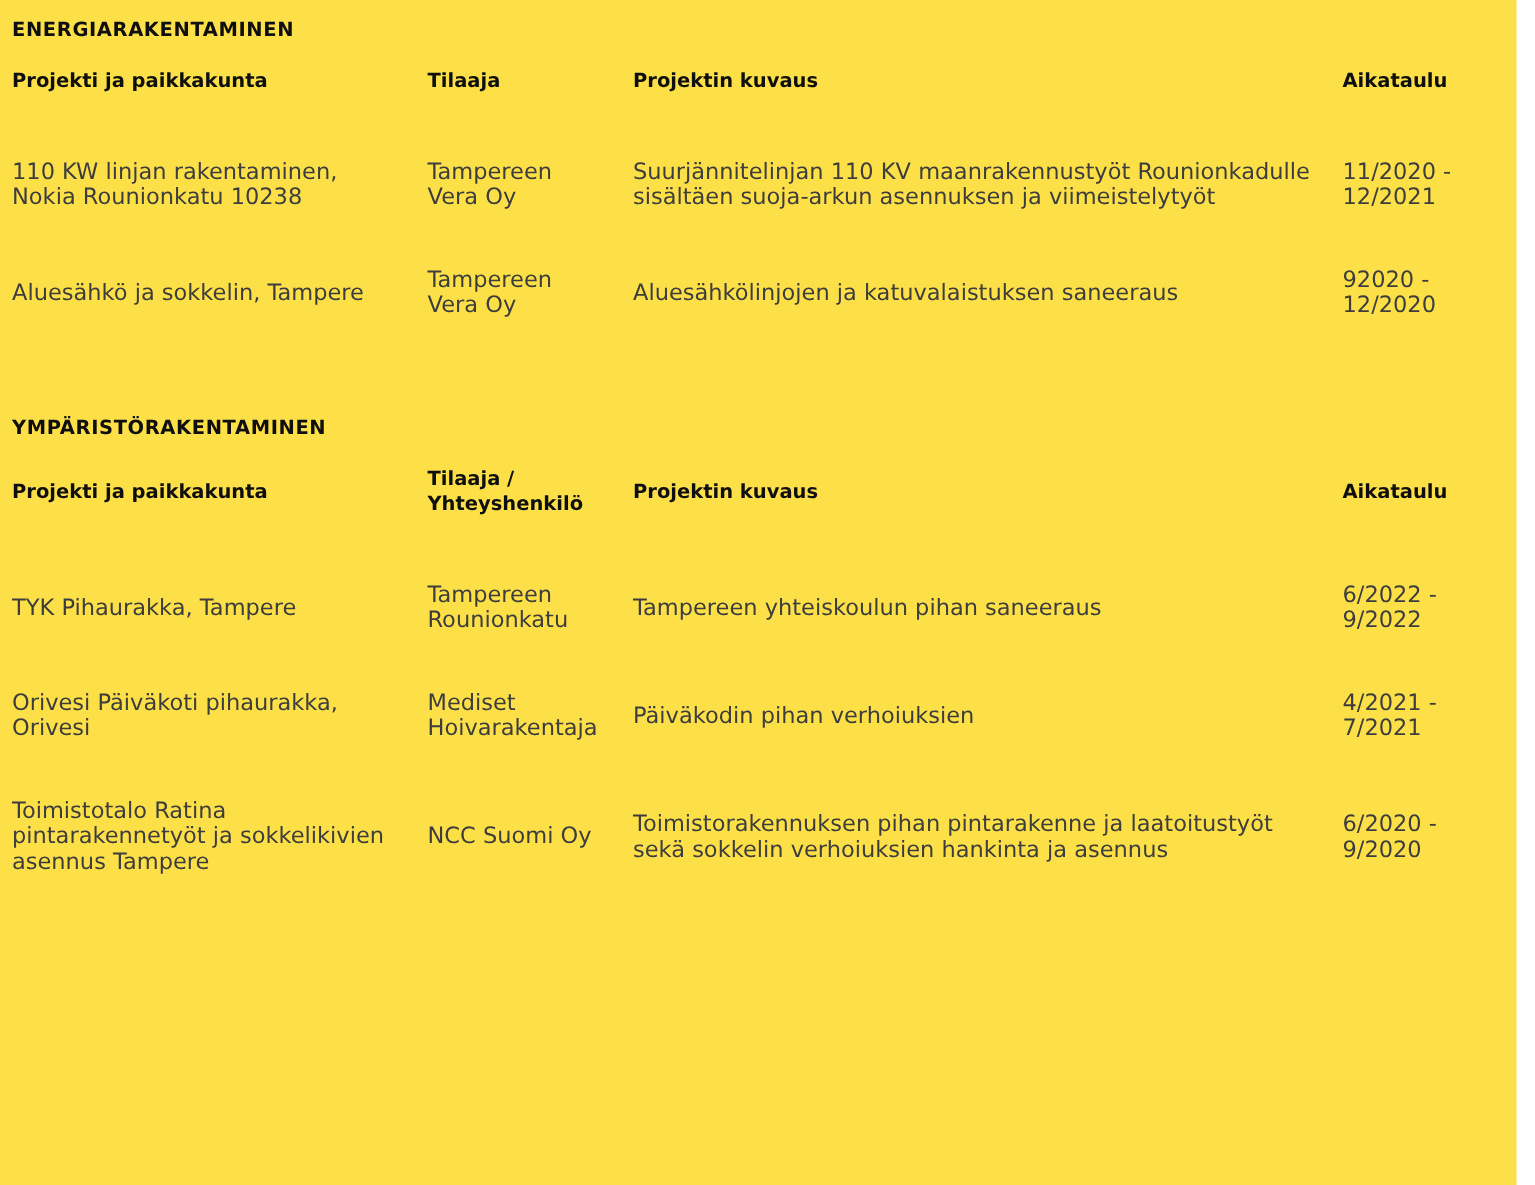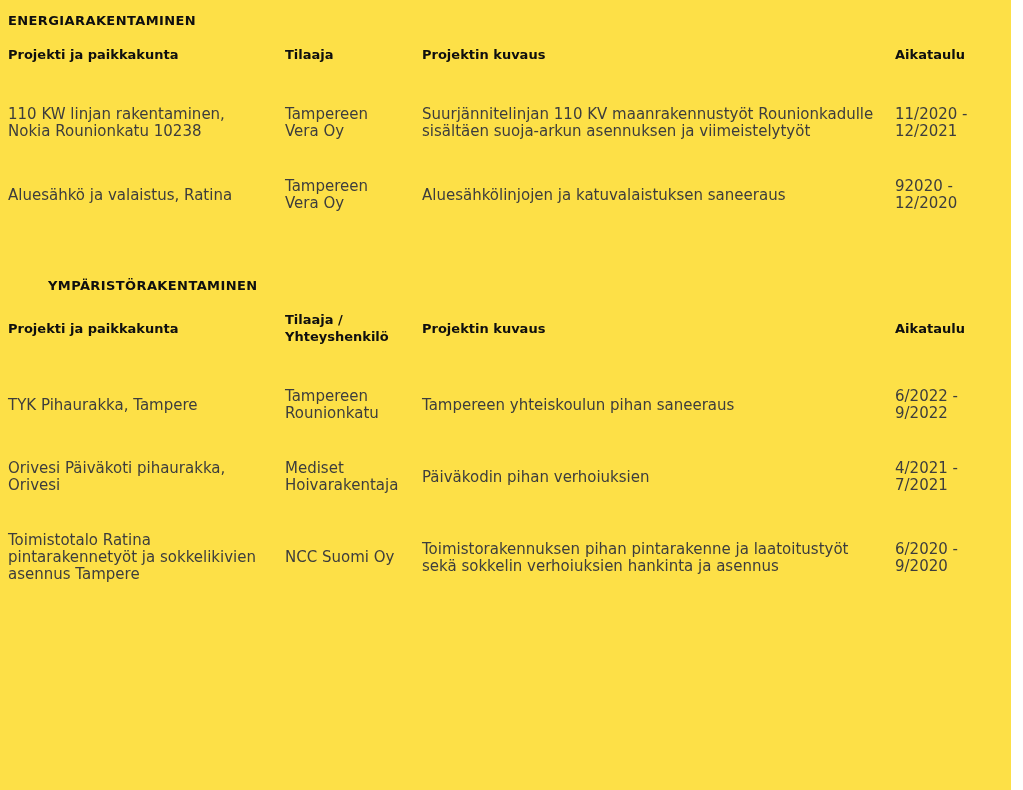--- a/index.html
+++ b/index.html
@@ -20,21 +20,20 @@
   .section-title {
     font-size: 13px;
     font-weight: bold;
     color: #0f0f0f;
     letter-spacing: 0.4px;
     margin: 6px 0 0 0;
     line-height: 18px;
   }
   .section-2 .section-title {
     margin-top: 46px;
-    margin-left: 40px;
   }
   table.projects {
     border-collapse: collapse;
     table-layout: fixed;
     width: 1007px;
   }
   col.c1 { width: 277px; }
   col.c2 { width: 137px; }
   col.c3 { width: 473px; }
   col.c4 { width: 120px; }
@@ -82,21 +81,21 @@
         </tr>
       </thead>
       <tbody>
           <tr>
     <td class="c1">110 KW linjan rakentaminen, Nokia Rounionkatu 10238</td>
     <td class="c2">Tampereen Vera Oy</td>
     <td class="c3">Suurjännitelinjan 110 KV maanrakennustyöt Rounionkadulle sisältäen suoja-arkun asennuksen ja viimeistelytyöt</td>
     <td class="c4">11/2020 - 12/2021</td>
   </tr>
           <tr>
-    <td class="c1">Aluesähkö ja valaistus, Ratina</td>
+    <td class="c1">Aluesähkö ja sokkelin, Tampere</td>
     <td class="c2">Tampereen Vera Oy</td>
     <td class="c3">Aluesähkölinjojen ja katuvalaistuksen saneeraus</td>
     <td class="c4">92020 - 12/2020</td>
   </tr>
         </tbody>
     </table>
   </div>
 
   <div class="section section-2">
     <h2 class="section-title">YMPÄRISTÖRAKENTAMINEN</h2>

